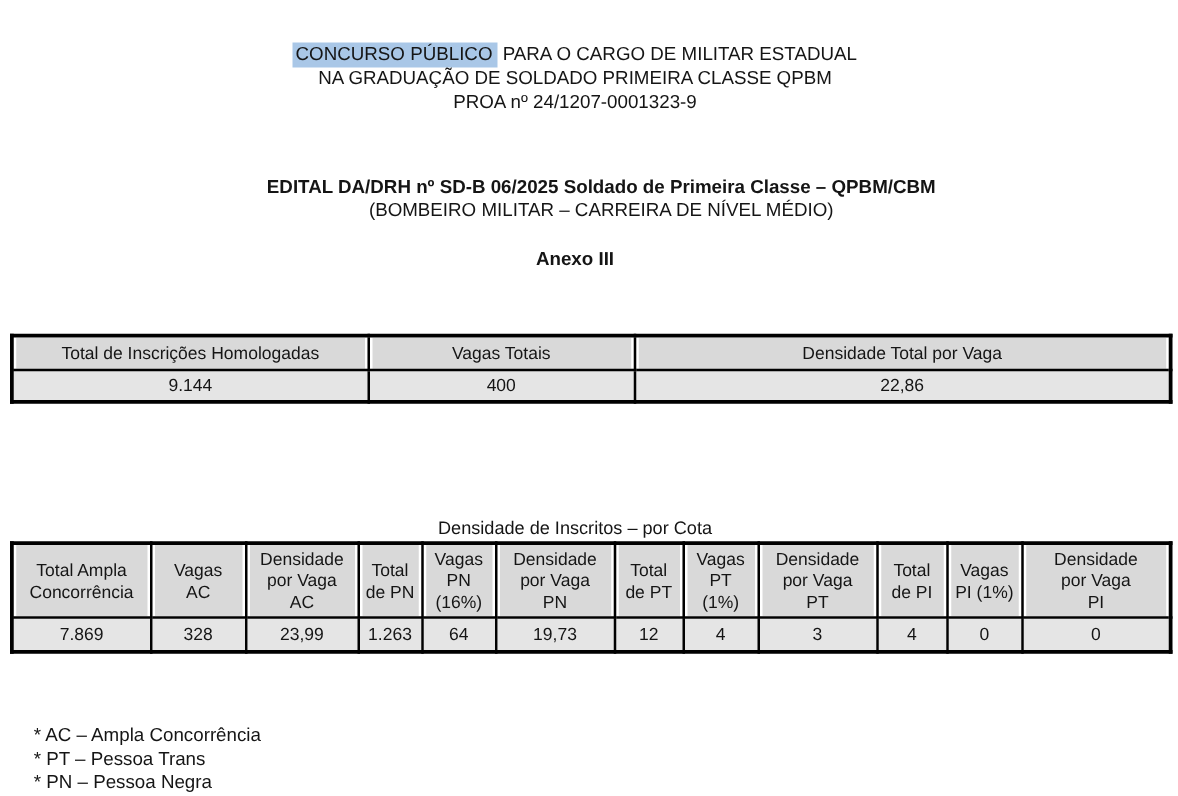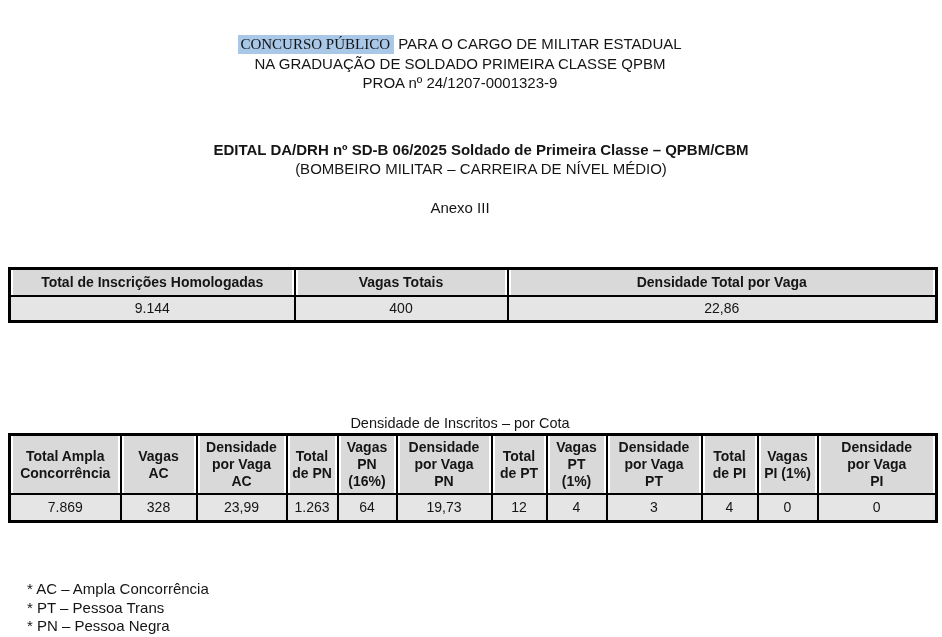--- a/index.html
+++ b/index.html
@@ -7,42 +7,42 @@
     width:942px;height:637px;background:#ffffff;overflow:hidden;
     font-family:"Liberation Sans","DejaVu Sans",sans-serif;
     color:#151515;
   }
   .page{position:relative;width:942px;height:637px;background:#fff;}
 
   .center-block{position:absolute;left:0;width:920px;text-align:center;line-height:19px;font-size:15px;}
   .doc-header{top:34px;}
   .edital-block{top:140px;font-weight:bold;margin-left:21px;}
   .edital-block .sub{font-weight:normal;}
-  .annex{top:198px;font-weight:normal;}
+  .annex{top:198px;font-weight:bold;}
   .bold{font-weight:normal;}
 
-  .hl{background:#a9c7e7;padding:1px 4px 2px 2px;font-family:Liberation Serif, serif;}
+  .hl{background:#a9c7e7;padding:1px 4px 2px 2px;}
 
   .tbl-caption{position:absolute;left:0;width:920px;text-align:center;font-size:14.5px;}
   .cap1{top:250px;}
   .cap2{top:415px;}
 
   table{
     position:absolute;left:8px;width:927px;
     border-collapse:collapse;table-layout:fixed;
     border:3px solid #000;
     font-size:14px;color:#151515;
   }
   .t1{top:267px;}
   .t2{top:433px;}
   th,td{border:2px solid #000;text-align:center;vertical-align:middle;overflow:hidden;}
   th{
     background:#d9d9d9;
     box-shadow:inset 2px 0 0 #fff, inset -2px 0 0 #fff;
-    font-weight:bold;line-height:17px;padding:4px 2px;
+    font-weight:normal;line-height:17px;padding:4px 2px;
   }
   .t2 th{white-space:pre-line;padding:3px 1px;}
   td{line-height:17px;padding:3px 2px;background:#e5e5e5;}
   .t2 td{padding:4px 1px;}
 
   .footnotes{position:absolute;left:27px;top:580px;font-size:15px;line-height:18.7px;}
 </style>
 </head>
 <body>
 

